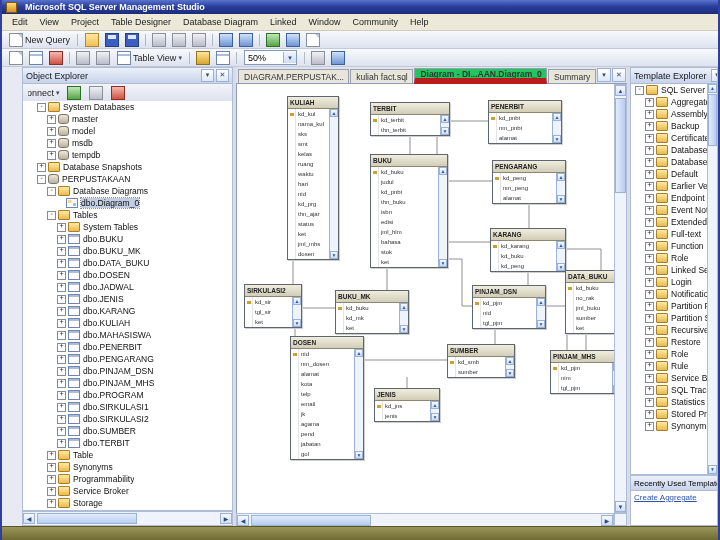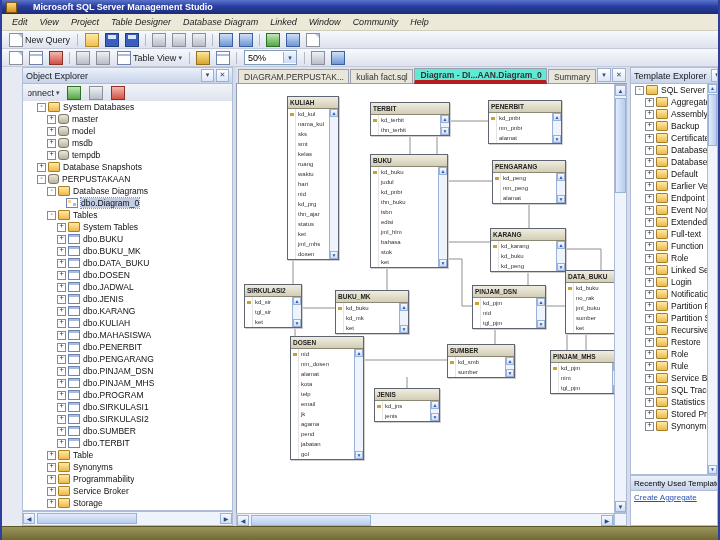--- a/index.html
+++ b/index.html
@@ -2,24 +2,24 @@
 <html><head>
 <meta charset="utf-8">
 <style>
   html,body{margin:0;padding:0;}
   body{width:720px;height:540px;overflow:hidden;background:#ece9d8;
        font-family:"Liberation Sans",sans-serif;cursor:default;}
   .win{width:720px;height:540px;display:flex;flex-direction:column;
        border-left:2px solid #2e3f9e;border-right:2px solid #2e3f9e;box-sizing:border-box;}
   
   .titlebar{height:14px;flex:none;background:linear-gradient(180deg,#5a74cf,#2a3f9e 45%,#1b2c78);
-            color:#fff;font-size:9px;font-weight:bold;display:flex;align-items:center;gap:16px;padding:0 4px;}
+            color:#fff;font-size:9px;font-weight:bold;display:flex;align-items:center;gap:8px;padding:0 4px;}
   .app-icon{width:9px;height:9px;background:linear-gradient(#ffd97a,#d9901f);border:1px solid #7c5a10;flex:none;}
   .menubar{height:16px;flex:none;background:#ece9d8;border-bottom:1px solid #cfccbc;
-           display:flex;align-items:center;font-size:9px;color:#222;padding-left:4px;font-style:italic;}
+           display:flex;align-items:center;font-size:9px;color:#222;padding-left:4px;}
   .menu-item{padding:2px 6px;white-space:nowrap;}
   .toolbar{height:17px;flex:none;background:linear-gradient(#f7f9fc,#dde2ee);
            border-bottom:1px solid #c3c9d8;display:flex;align-items:center;padding:0 4px;gap:1px;}
   .tbtn{display:flex;align-items:center;gap:2px;padding:1px 3px;font-size:9px;color:#222;white-space:nowrap;}
   .tico{width:12px;height:12px;display:inline-block;position:relative;flex:none;}
   .ik-doc{background:#fff;border:1px solid #8a8f9a;}
   .ik-doc::after{content:"";position:absolute;right:0;top:0;border:2px solid #b9c6dd;border-left-color:transparent;border-bottom-color:transparent;}
   .ik-folder{background:linear-gradient(#ffe9a2,#f0bf53);border:1px solid #b08a2c;}
   .ik-save{background:#3b5fc0;border:1px solid #23407e;}
   .ik-save::after{content:"";position:absolute;left:2px;top:1px;right:2px;height:4px;background:#dfe7f5;}
@@ -72,21 +72,21 @@
   .sthumb{height:11px;background:linear-gradient(#e2ecfb,#b8cdf0);border:1px solid #9ab1d8;box-sizing:border-box;flex:none;}
   .vscroll{width:13px;flex:none;background:#eef3fc;border:1px solid #aebcd8;display:flex;flex-direction:column;box-sizing:border-box;}
   .vthumb{width:11px;background:linear-gradient(90deg,#e2ecfb,#b8cdf0);border:1px solid #9ab1d8;box-sizing:border-box;}
   .corner{width:13px;height:13px;flex:none;background:#eef3fc;border:1px solid #aebcd8;box-sizing:border-box;}
   
   .main{flex:1;display:flex;flex-direction:column;background:#dfe3ee;min-width:0;}
   .tabstrip{height:16px;flex:none;display:flex;align-items:flex-end;padding-left:2px;border-bottom:1px solid #8f9cb8;}
   .tab{height:14px;display:flex;align-items:center;padding:0 5px;font-size:8.5px;background:#e8e6da;
        border:1px solid #9aa0ae;border-bottom:none;margin-right:1px;color:#333;max-width:150px;
        overflow:hidden;white-space:nowrap;box-sizing:border-box;}
-  .tab.active{background:#5eead4;font-weight:bold;height:16px;margin-bottom:-1px;border-bottom:4px solid #b91c1c;}
+  .tab.active{background:#22c55e;font-weight:bold;height:16px;margin-bottom:-1px;border-bottom:6px solid #b91c1c;}
   .tabfill{flex:1;}
   .tabbtn{width:12px;height:12px;flex:none;border:1px solid #9eafcf;background:linear-gradient(#fff,#dde7f6);
           font-size:7px;line-height:11px;text-align:center;color:#33466e;margin:0 1px 1px 0;}
   .canvas-row{flex:1;display:flex;min-height:0;}
   .canvas{flex:1;background:#fff;position:relative;overflow:hidden;border-left:1px solid #8f9cb8;}
   #conns{position:absolute;left:0;top:0;width:100%;height:100%;}
   .hrow{height:13px;flex:none;display:flex;}
   .hrow .hscroll{flex:1;}
   
   .ent{position:absolute;background:#fff;border:1px solid #5f6570;box-shadow:1px 1px 0 #cfcfcf;

